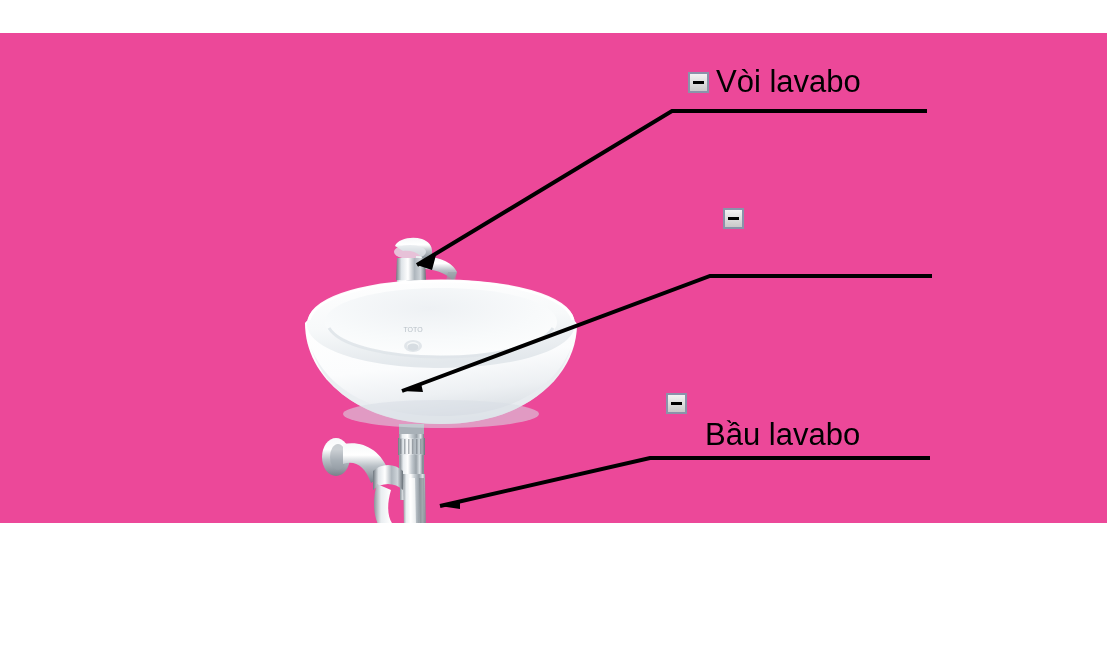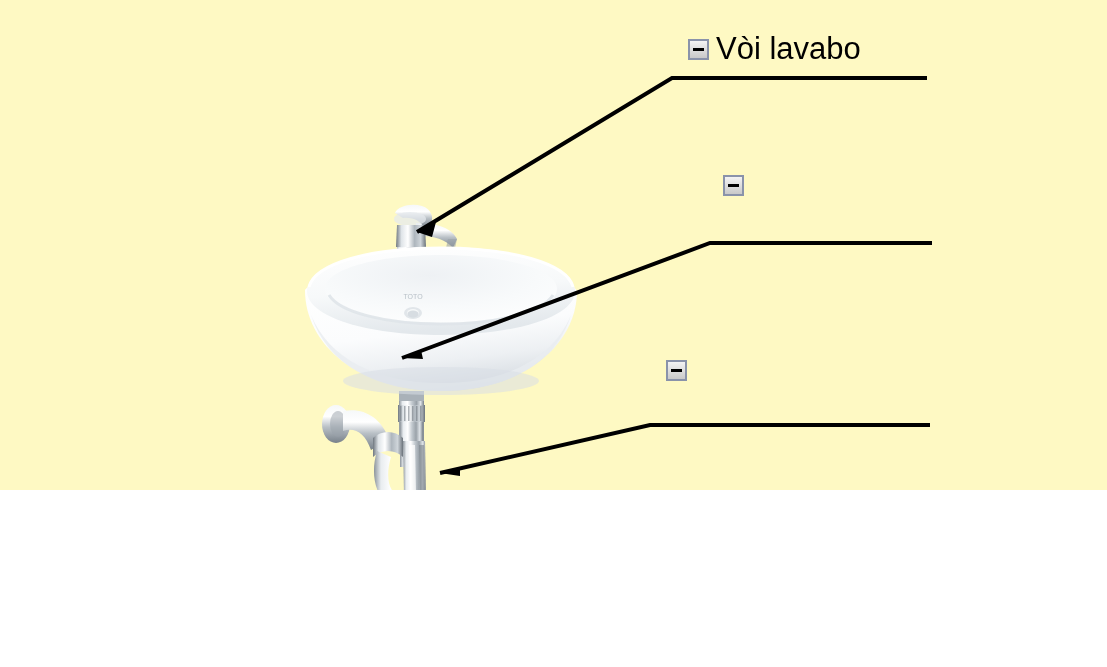--- a/index.html
+++ b/index.html
@@ -8,22 +8,23 @@
     padding: 0;
     background: #ffffff;
   }
   body {
     font-family: "Liberation Sans", sans-serif;
   }
   #stage {
     position: relative;
     width: 1107px;
     height: 490px;
-    background: #fef9c3;
+    background: #ec4899;
     overflow: hidden;
+    margin-top: 33px;
   }
 
   
   .callout-text {
     position: absolute;
     color: #000000;
     font-family: "Liberation Sans", sans-serif;
     font-size: 31px;
     line-height: 1;
     white-space: nowrap;
@@ -249,15 +250,16 @@
   </div>
   <div class="callout-text" style="left:716px; top:33px;">Vòi lavabo</div>
 
   <div class="minus-box" style="left:723px; top:175px;">
     <span class="bar"></span>
   </div>
 
   <div class="minus-box" style="left:666px; top:360px;">
     <span class="bar"></span>
   </div>
+  <div class="callout-text" style="left:705px; top:386px;">Bầu lavabo</div>
 
 
 </div>
 
 </body></html>

